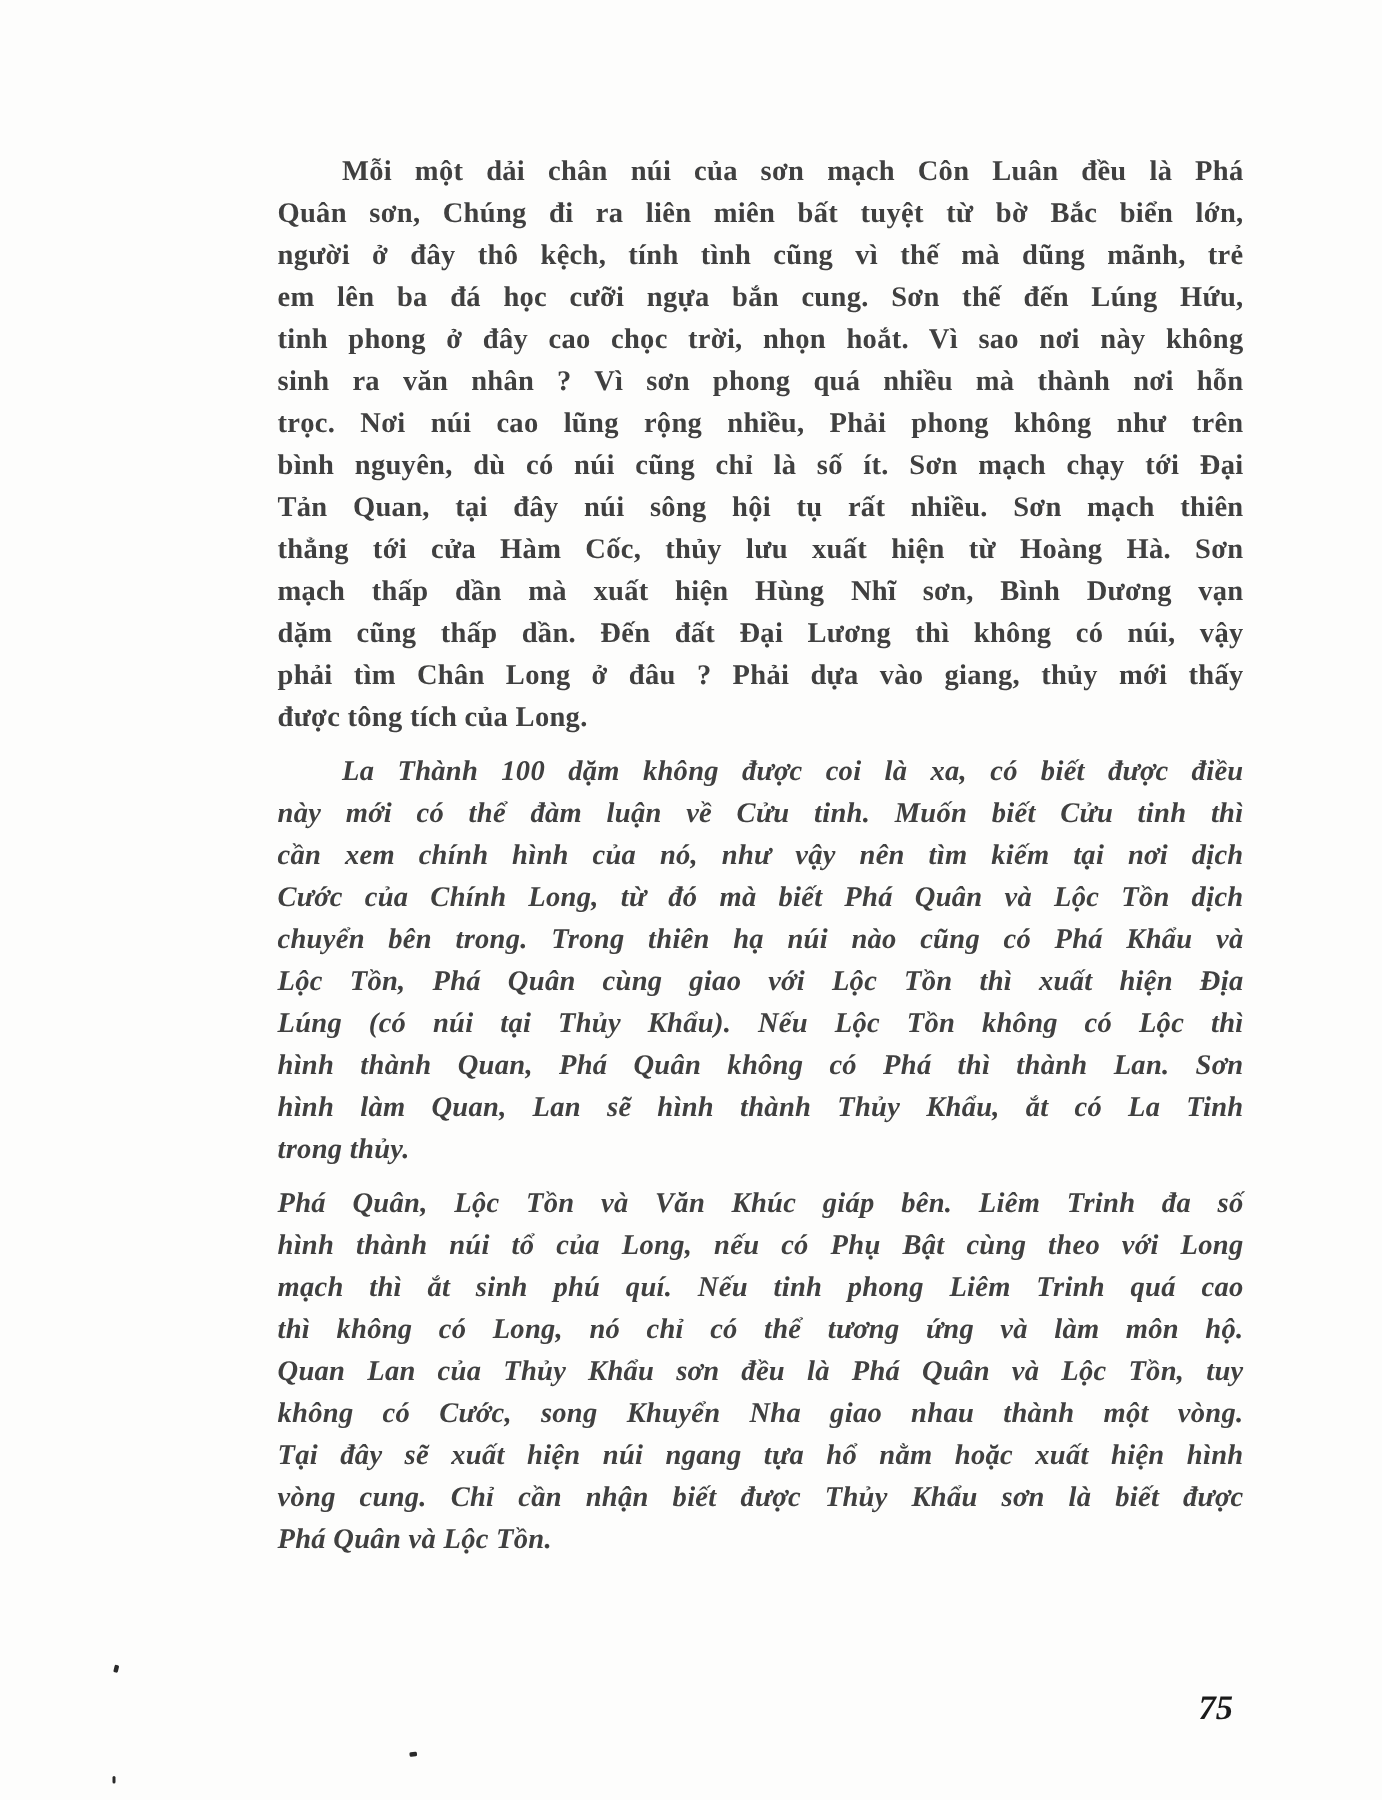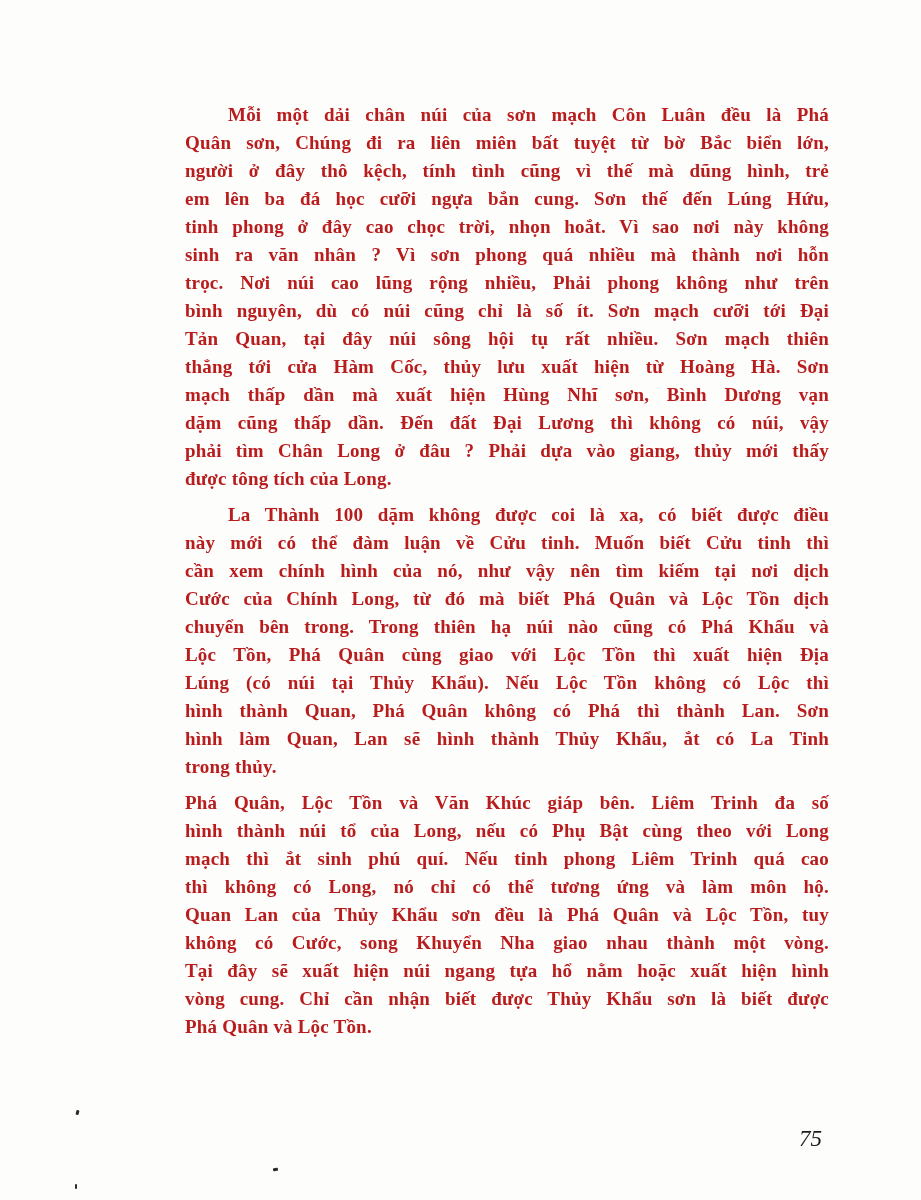--- a/index.html
+++ b/index.html
@@ -17,51 +17,52 @@
   .scan-page {
     position: absolute;
     inset: 0;
     background: #fdfdfc;
   }
   .page-text {
     position: absolute;
     left: 185px;
     top: 101px;
     width: 644px;
-    color: #b91c1c;
+    color: #404040;
     font-family: "Liberation Serif", "DejaVu Serif", serif;
     font-weight: bold;
     font-size: 19px;
     line-height: 28px;
     letter-spacing: 0.2px;
   }
   .paragraph {
     margin: 0;
   }
   .paragraph + .paragraph {
     margin-top: 8px;
+    font-style: italic;
   }
   .line {
     width: 100%;
     text-align: justify;
     text-align-last: justify;
     white-space: normal;
   }
   .line.first {
     text-indent: 43px;
   }
   .line.last {
     text-align-last: left;
   }
   .page-number {
     position: absolute;
     right: 99px;
     top: 1126px;
     font-family: "Liberation Serif", "DejaVu Serif", serif;
-    font-weight: normal;
+    font-weight: bold;
     font-style: italic;
     font-size: 23px;
     color: #1a1a1a;
   }
   .speck {
     position: absolute;
     background: #2a2a2a;
     border-radius: 1px;
   }
   .speck-1 { left: 76px;  top: 1110px; width: 3px; height: 5px; transform: rotate(14deg); }
@@ -69,26 +70,26 @@
   .speck-3 { left: 273px; top: 1168px; width: 5px; height: 3px; transform: rotate(-8deg); }
 </style>
 </head>
 <body>
 
 <div class="scan-page">
   <div class="page-text" id="page-text">
       <div class="paragraph">
         <div class="line first">Mỗi một dải chân núi của sơn mạch Côn Luân đều là Phá</div>
         <div class="line">Quân sơn, Chúng đi ra liên miên bất tuyệt từ bờ Bắc biển lớn,</div>
-        <div class="line">người ở đây thô kệch, tính tình cũng vì thế mà dũng hình, trẻ</div>
+        <div class="line">người ở đây thô kệch, tính tình cũng vì thế mà dũng mãnh, trẻ</div>
         <div class="line">em lên ba đá học cưỡi ngựa bắn cung. Sơn thế đến Lúng Hứu,</div>
         <div class="line">tinh phong ở đây cao chọc trời, nhọn hoắt. Vì sao nơi này không</div>
         <div class="line">sinh ra văn nhân ? Vì sơn phong quá nhiều mà thành nơi hỗn</div>
         <div class="line">trọc. Nơi núi cao lũng rộng nhiều, Phải phong không như trên</div>
-        <div class="line">bình nguyên, dù có núi cũng chỉ là số ít. Sơn mạch cưỡi tới Đại</div>
+        <div class="line">bình nguyên, dù có núi cũng chỉ là số ít. Sơn mạch chạy tới Đại</div>
         <div class="line">Tản Quan, tại đây núi sông hội tụ rất nhiều. Sơn mạch thiên</div>
         <div class="line">thẳng tới cửa Hàm Cốc, thủy lưu xuất hiện từ Hoàng Hà. Sơn</div>
         <div class="line">mạch thấp dần mà xuất hiện Hùng Nhĩ sơn, Bình Dương vạn</div>
         <div class="line">dặm cũng thấp dần. Đến đất Đại Lương thì không có núi, vậy</div>
         <div class="line">phải tìm Chân Long ở đâu ? Phải dựa vào giang, thủy mới thấy</div>
         <div class="line last">được tông tích của Long.</div>
       </div>
       <div class="paragraph">
         <div class="line first">La Thành 100 dặm không được coi là xa, có biết được điều</div>
         <div class="line">này mới có thể đàm luận về Cửu tinh. Muốn biết Cửu tinh thì</div>

